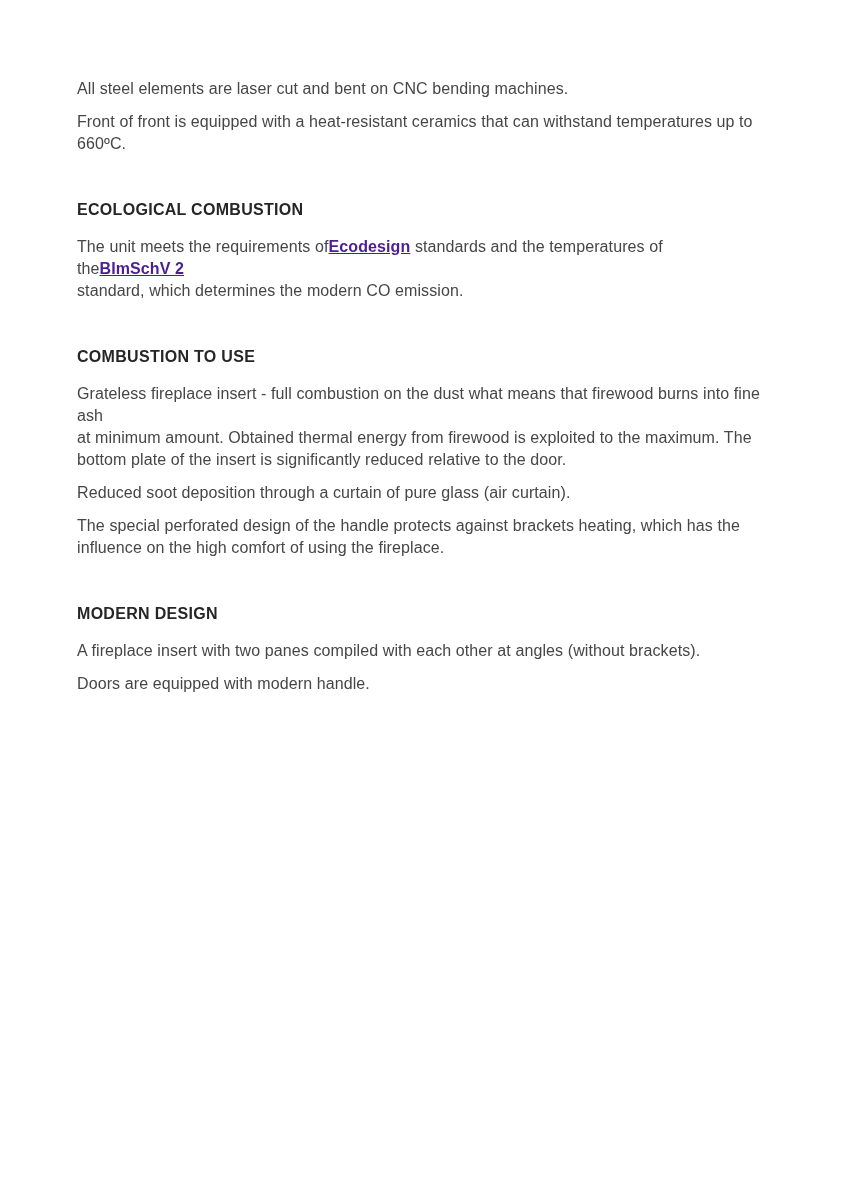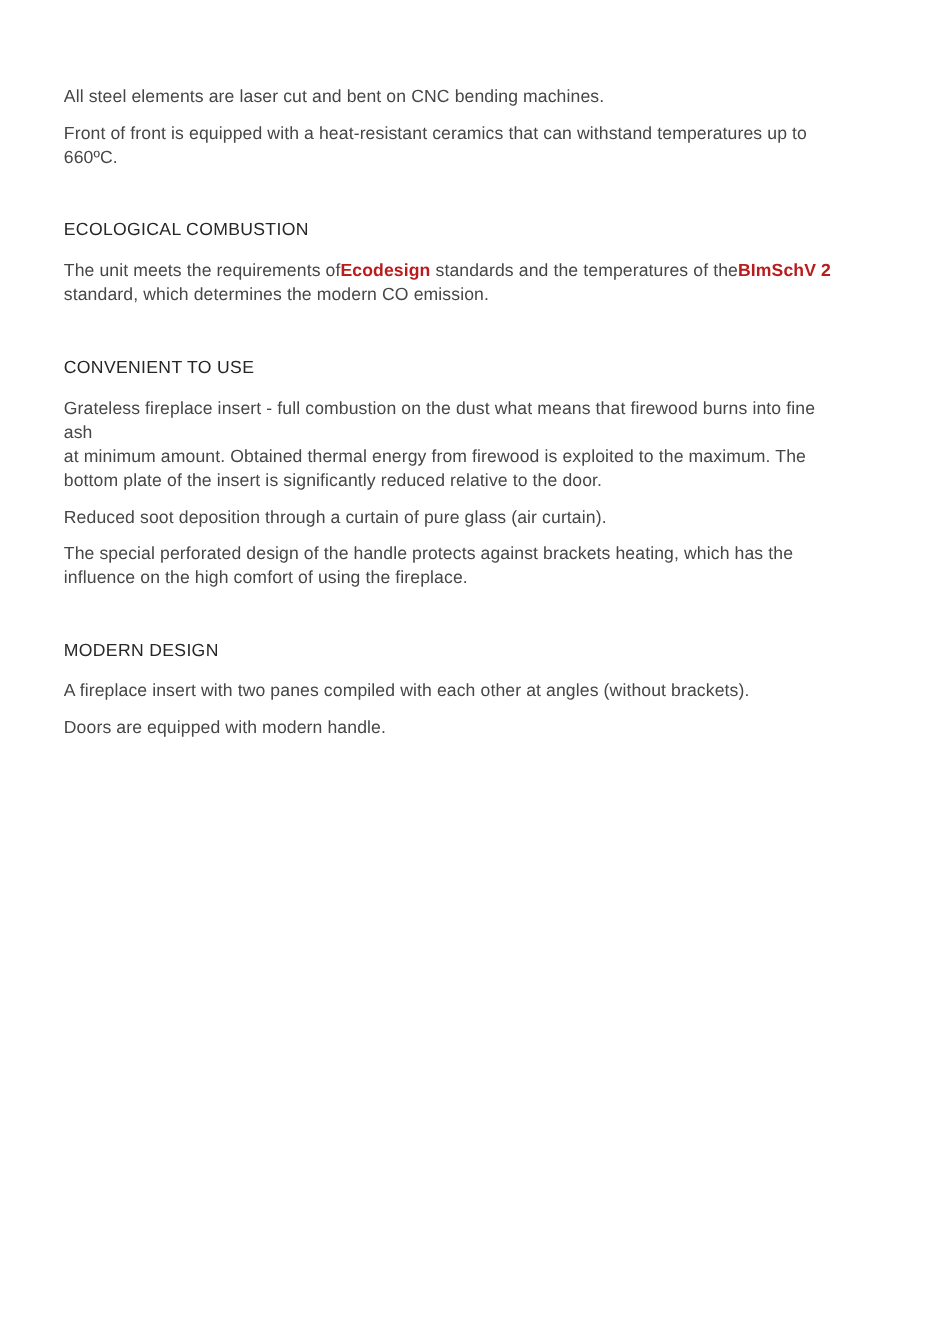--- a/index.html
+++ b/index.html
@@ -3,59 +3,59 @@
 <meta charset="utf-8">
 <style>
   html, body { margin: 0; padding: 0; background: #ffffff; }
   .page {
     position: relative;
     width: 848px;
     height: 1200px;
     box-sizing: border-box;
     background: #ffffff;
     font-family: "Liberation Sans", sans-serif;
-    padding: 78px 88px 0 58px;
+    padding: 78px 88px 0 77px;
     overflow: hidden;
   }
   .para {
     font-size: 16px;
     line-height: 22px;
     color: #464646;
     font-weight: 400;
     margin: 0 0 11px 0;
     white-space: pre-line;
     letter-spacing: 0.1px;
   }
   .section-heading {
     font-size: 16px;
     line-height: 22px;
     color: #262626;
-    font-weight: 400;
+    font-weight: 700;
     letter-spacing: 0.3px;
     margin: 44px 0 15px 0;
   }
-  .rich b { font-weight: 700; color: #b91c1c; }
+  .rich b { font-weight: 700; color: #4c1d95; text-decoration: underline; }
 </style>
 </head>
 <body>
 
 <div class="page">
 
   <p class="para">All steel elements are laser cut and bent on CNC bending machines.</p>
 
   <p class="para">Front of front is equipped with a heat-resistant ceramics that can withstand temperatures up to
 660ºC.</p>
 
   <div>
     <h2 class="section-heading">ECOLOGICAL COMBUSTION</h2>
     <p class="para rich"><span>The unit meets the requirements of</span><b>Ecodesign</b><span> standards and the temperatures of the</span><b>BImSchV 2</b><br><span>standard, which determines the modern CO emission.</span></p>
   </div>
 
   <div>
-    <h2 class="section-heading">CONVENIENT TO USE</h2>
+    <h2 class="section-heading">COMBUSTION TO USE</h2>
     <p class="para">Grateless fireplace insert - full combustion on the dust what means that firewood burns into fine ash
 at minimum amount. Obtained thermal energy from firewood is exploited to the maximum. The
 bottom plate of the insert is significantly reduced relative to the door.</p>
     <p class="para">Reduced soot deposition through a curtain of pure glass (air curtain).</p>
     <p class="para">The special perforated design of the handle protects against brackets heating, which has the
 influence on the high comfort of using the fireplace.</p>
   </div>
 
   <div>
     <h2 class="section-heading">MODERN DESIGN</h2>

